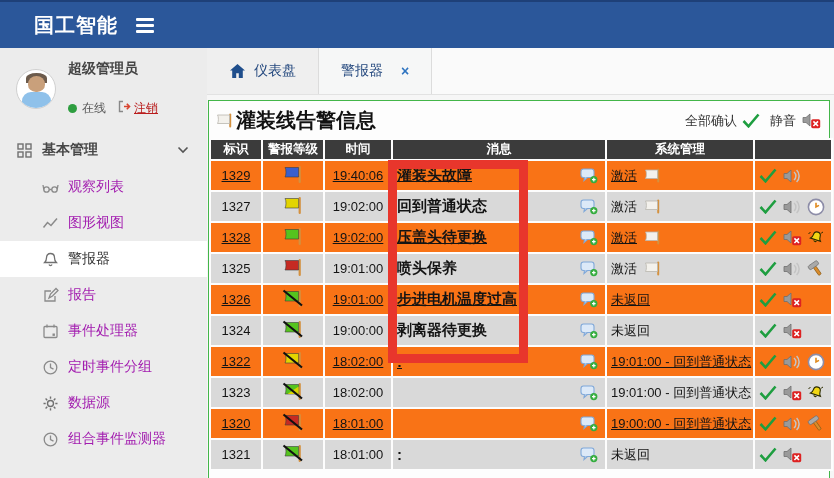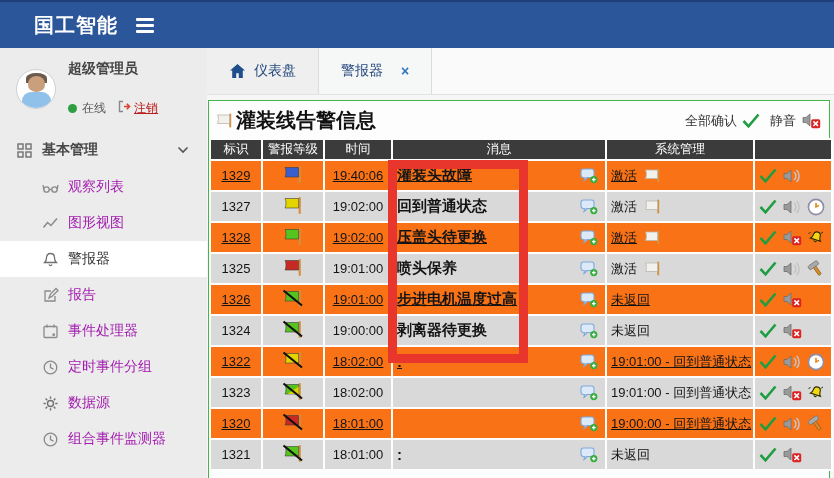--- a/index.html
+++ b/index.html
@@ -53,21 +53,21 @@
 
   .content { flex:1; padding:5px 4px 0 1px; overflow:hidden; }
   .panel { background:#fdfdfd; border:1px solid #43b649; min-height:420px; padding:0 0 0 0; }
   .panel-head { display:flex; align-items:center; justify-content:space-between;
     padding:6px 8px 4px 6px; }
   .panel-title { display:flex; align-items:center; gap:2px; font-size:20px; font-weight:bold; color:#111; }
   .panel-controls { display:flex; align-items:center; gap:10px; font-size:13px; color:#333; }
   .ctl { display:flex; align-items:center; gap:5px; cursor:pointer; }
 
   table.alarms { width:100%; border-collapse:separate; border-spacing:2px; background:#fdfdfd; table-layout:fixed; }
-  table.alarms th { background:#3b3b3b; color:#fff; font-size:12.5px; font-weight:normal;
+  table.alarms th { background:#3b3b3b; color:#fff; font-size:12.5px; font-weight:bold;
     height:19px; text-align:center; padding:0 2px; white-space:nowrap; overflow:hidden; }
   table.alarms td { height:29px; font-size:13px; color:#141414; padding:0 4px;
     white-space:nowrap; overflow:hidden; vertical-align:middle; }
   tr.r-even td { background:#f97316;text-decoration:underline; }
   tr.r-odd  td { background:#d9d9d9; }
   td.c-id { text-align:center; }
   td.c-level { text-align:center; }
   td.c-time { text-align:center; font-size:13.5px; }
   td.c-msg { position:relative; }
   td.c-msg .msg-text { font-size:15px; font-weight:bold; }

